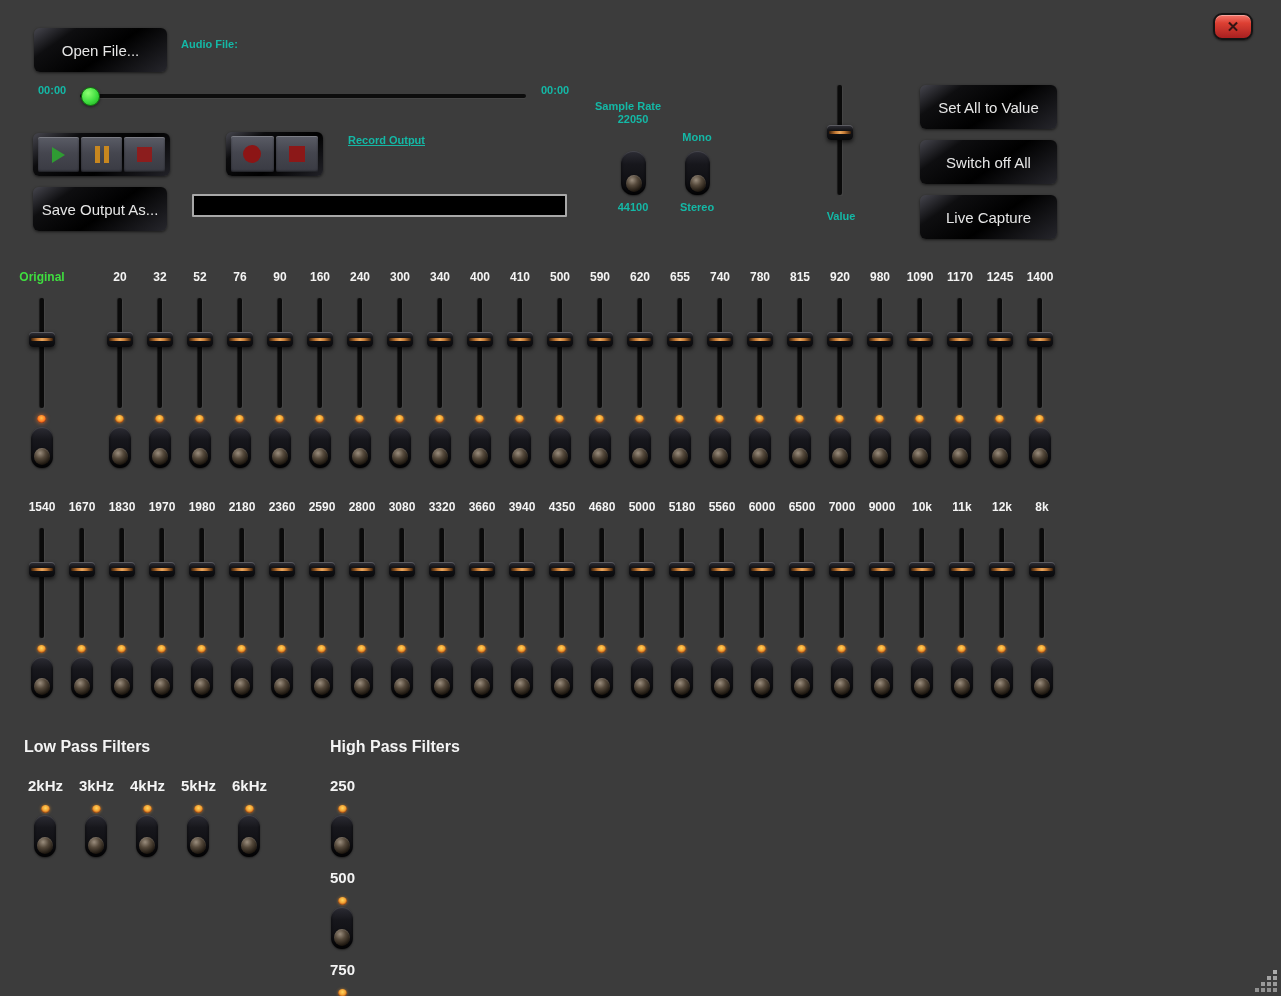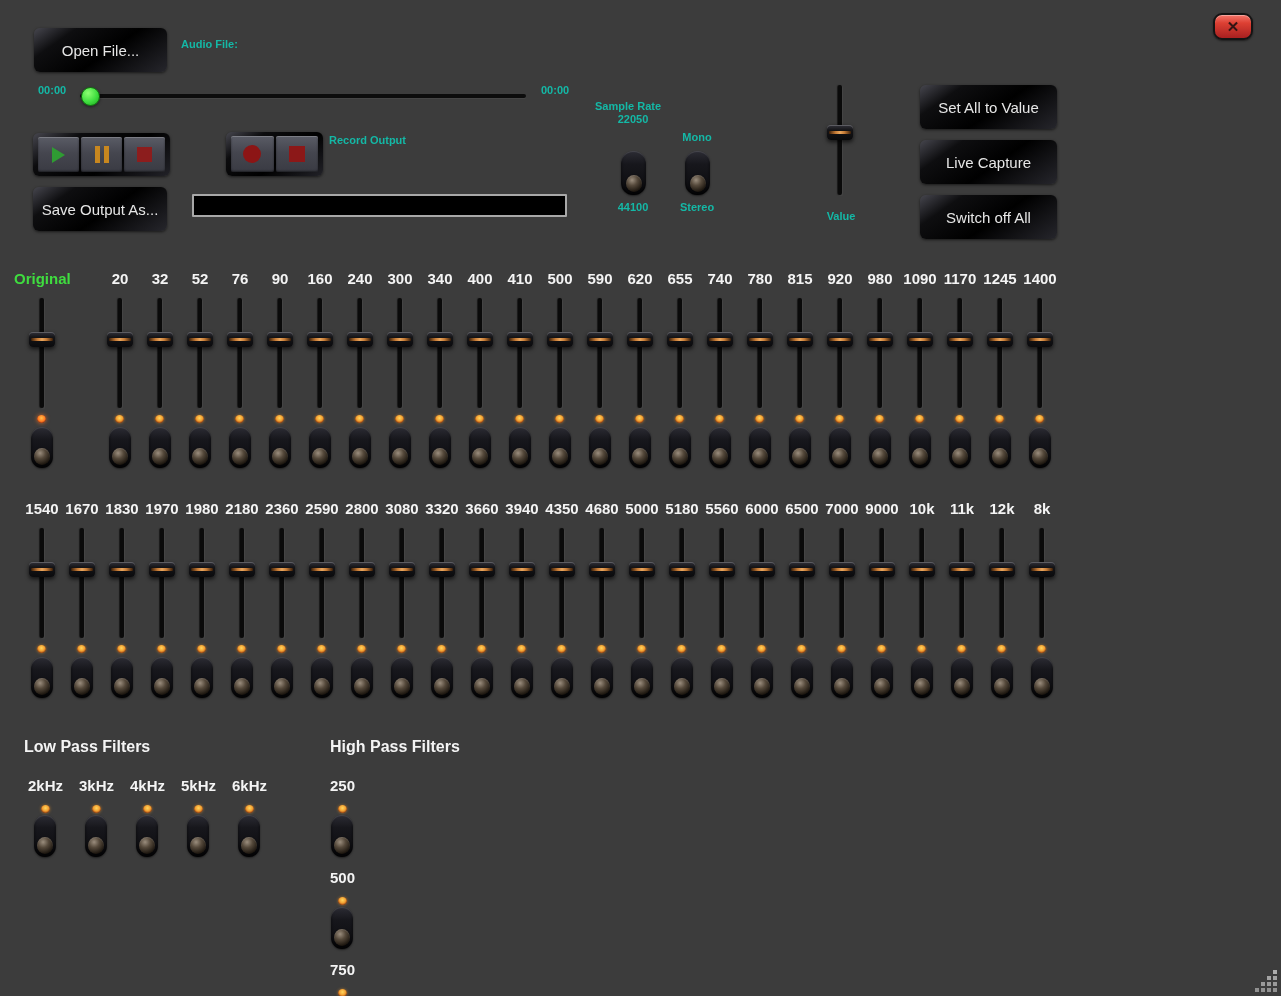--- a/index.html
+++ b/index.html
@@ -62,21 +62,21 @@
     background:linear-gradient(180deg,#2c2c34 0%,#17171c 30%,#0a0a0d 100%);
     box-shadow:inset 0 1px 1px rgba(255,255,255,.14), inset 0 -2px 3px rgba(0,0,0,.8), 0 1px 2px rgba(0,0,0,.5); }
   .switch .knob { position:absolute; left:50%; transform:translateX(-50%); bottom:3px; width:16px; height:17px; border-radius:50%;
     background:radial-gradient(circle at 38% 30%, #9a8d7d 0%, #55493b 35%, #1c160f 75%, #000 100%);
     box-shadow:0 1px 2px rgba(0,0,0,.8), inset 0 1px 1px rgba(255,255,255,.15); }
 
   
   .eq-row { position:absolute; display:flex; }
   .channel { position:relative; width:40px; height:205px; }
   .channel.original { margin-right:38px; }
-  .ch-label { position:absolute; top:0; left:-8px; right:-8px; height:18px; text-align:center; color:#f4f4f4; font-size:15px; font-weight:700; }
+  .ch-label { position:absolute; top:0; left:-8px; right:-8px; height:18px; text-align:center; color:#f4f4f4; font-size:12px; font-weight:700; }
   .channel.original .ch-label { color:#3fdd3f; }
   .channel.on .led { background:radial-gradient(circle at 50% 38%, #ffc04d 0%, #ff7c22 50%, #a03410 75%, #581505 100%); box-shadow:0 0 4px rgba(255,120,40,.8); }
   .ch-track { top:28px; left:18px; height:110px; }
   .ch-thumb { top:62px; left:7px; }
   .ch-led { top:145px; left:15px; }
   .ch-switch { top:157px; left:9px; }
 
   
   .filter-row { position:absolute; display:flex; }
   .fchannel { position:relative; width:51px; height:92px; }
@@ -138,21 +138,21 @@
   </div>
 
   <div class="btn-group" style="left:226px; top:132px; width:97px; height:44px;">
     <div class="gbtn">
         <span class="icon-record"></span>
       </div>
     <div class="gbtn">
         <span class="icon-stop-sm"></span>
       </div>
   </div>
-  <div class="lbl" style="left:329px; top:134px;">Record Output</div>
+  <div class="lbl" style="left:348px; top:134px;text-decoration:underline;">Record Output</div>
 
   <div class="btn3d" style="left:33px; top:187px; width:134px; height:38px;">
     <div class="face">Save Output As...</div>
   </div>
   <div class="field" style="left:192px; top:194px; width:375px; height:23px;"></div>
 
   <div class="lbl" style="left:595px; top:100px;">Sample Rate</div>
   <div class="lbl center" style="left:605px; top:113px; width:56px;">22050</div>
   <div class="lbl center" style="left:669px; top:131px; width:56px;">Mono</div>
   <div class="switch sr-switch" style="left:621px; top:151px;">
@@ -168,25 +168,25 @@
   <div class="vthumb" style="left:827px; top:125px;"></div>
   <div class="lbl center" style="left:816px; top:210px; width:50px;">Value</div>
 
   <div id="actions">
 
       <div class="btn3d dark">
         <div class="face">Set All to Value</div>
       </div>
 
       <div class="btn3d dark">
+        <div class="face">Switch off All</div>
+      </div>
+
+      <div class="btn3d dark">
         <div class="face">Live Capture</div>
-      </div>
-
-      <div class="btn3d dark">
-        <div class="face">Switch off All</div>
       </div>
     </div>
 
   <div class="close-btn">
     <span>✕</span>
   </div>
 
   <div class="eq-row" style="left:22px; top:270px;">
 
       <div class="channel original on">

